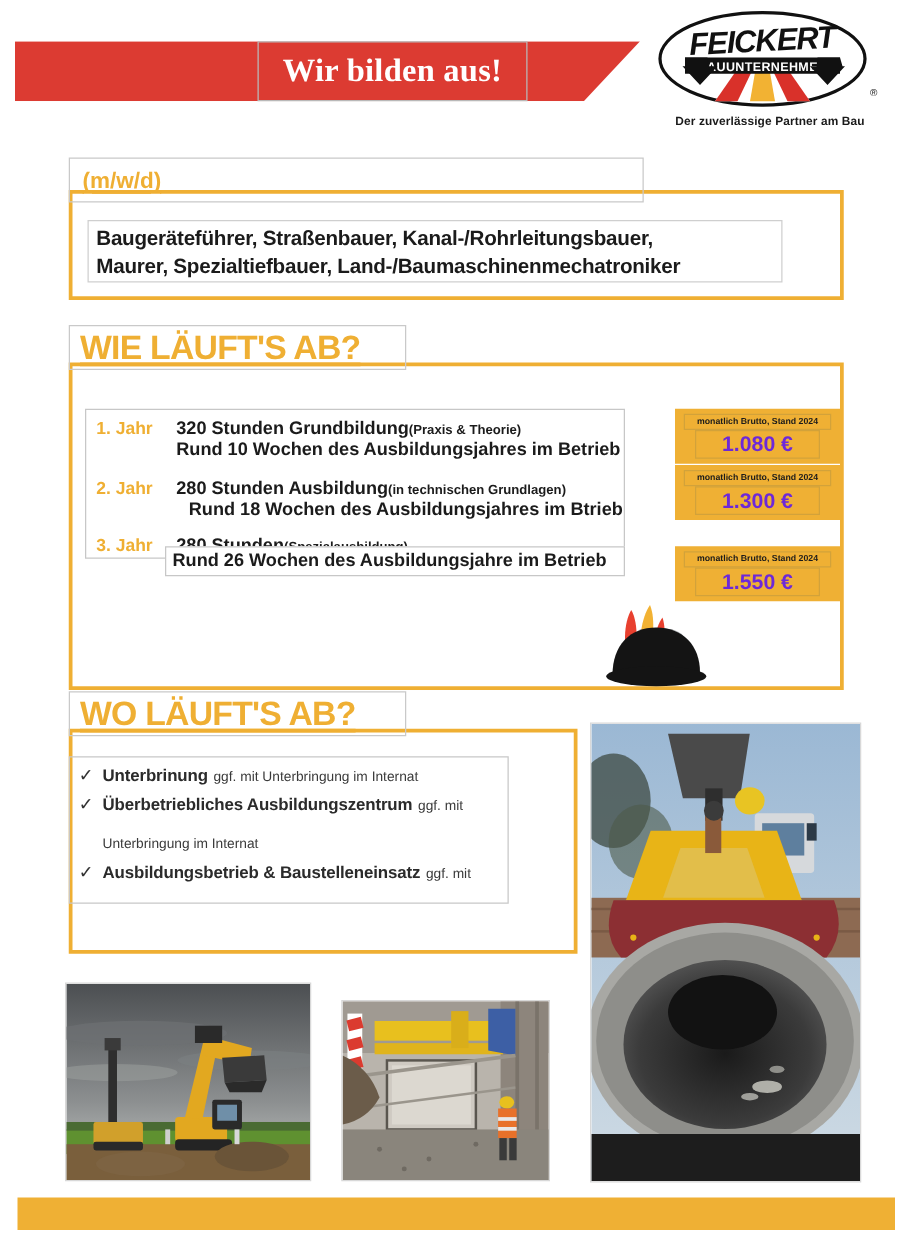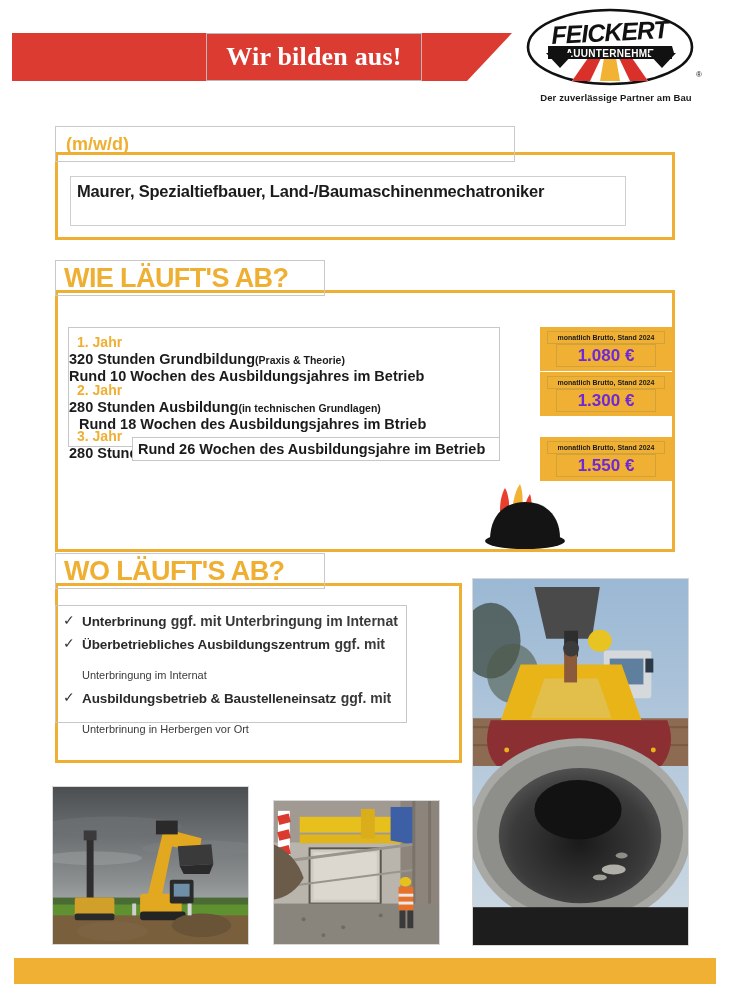--- a/index.html
+++ b/index.html
@@ -163,21 +163,20 @@
     height: 120px;
     border: 1px solid #c7c7c7;
     box-sizing: border-box;
   }
   .jahr-row {
     position: absolute;
     left: 0;
     width: 100%;
     display: flex;
     align-items: flex-start;
-    flex-direction: column;
   }
   .jahr-label {
     width: 72px;
     flex: none;
     padding-left: 8px;
     box-sizing: border-box;
     font-weight: bold;
     font-size: 14px;
     color: #EFAF33;
     white-space: nowrap;
@@ -282,21 +281,21 @@
     color: #333;
     line-height: 17px;
   }
   .wo-main {
     font-weight: bold;
     font-size: 13.5px;
     color: #2b2b2b;
     line-height: 17px;
     letter-spacing: -0.1px;
   }
-  .wo-note { font-weight: bold; font-size: 14px; color: #3a3a3a; }
+  .wo-note { font-weight: normal; font-size: 11px; color: #3a3a3a; }
   .wo-note2 {
     display: block;
     font-weight: normal;
     font-size: 11px;
     color: #3a3a3a;
     line-height: 17px;
     margin-top: 14px;
   }
 
   
@@ -347,20 +346,21 @@
     <div class="logo-tagline">Der zuverlässige Partner am Bau</div>
   </div>
 
   <div class="sec-head" style="left:55px; top:126px; width:460px;">
     <span class="sec-head-sub">(m/w/d)</span>
   </div>
 
   <div class="orange-box" style="left:55px; top:152px; width:620px; height:88px;"></div>
 
   <div class="berufe-frame">
+    <div class="berufe-line">Baugeräteführer,  Straßenbauer,  Kanal-/Rohrleitungsbauer,</div>
     <div class="berufe-line">Maurer, Spezialtiefbauer, Land-/Baumaschinenmechatroniker</div>
   </div>
 
   <div class="sec-head" style="left:55px; top:260px; width:270px;">
     <span class="sec-head-text">WIE LÄUFT'S AB?</span>
   </div>
 
   <div class="orange-box" style="left:55px; top:290px; width:620px; height:262px;"></div>
 
   <div class="jahr-frame">
@@ -433,21 +433,20 @@
     <div class="wo-item">
       <span class="wo-check">✓</span>
       <span class="wo-main">Überbetriebliches Ausbildungszentrum</span>
       <span class="wo-note">ggf. mit</span>
       <span class="wo-note2">Unterbringung im Internat</span>
     </div>
     <div class="wo-item">
       <span class="wo-check">✓</span>
       <span class="wo-main">Ausbildungsbetrieb &amp; Baustelleneinsatz</span>
       <span class="wo-note">ggf. mit</span>
-      <span class="wo-note2">Unterbrinung in Herbergen vor Ort</span>
     </div>
   </div>
 
   <div class="photo" style="left:472px; top:578px; width:217px; height:368px;">
     <svg viewBox="0 0 217 368" preserveAspectRatio="none">
       <defs>
         <linearGradient id="pskyg" x1="0" y1="0" x2="0" y2="1">
           <stop offset="0%" stop-color="#9bb8d4"></stop>
             <stop offset="100%" stop-color="#cfdbe4"></stop>
         </linearGradient>

